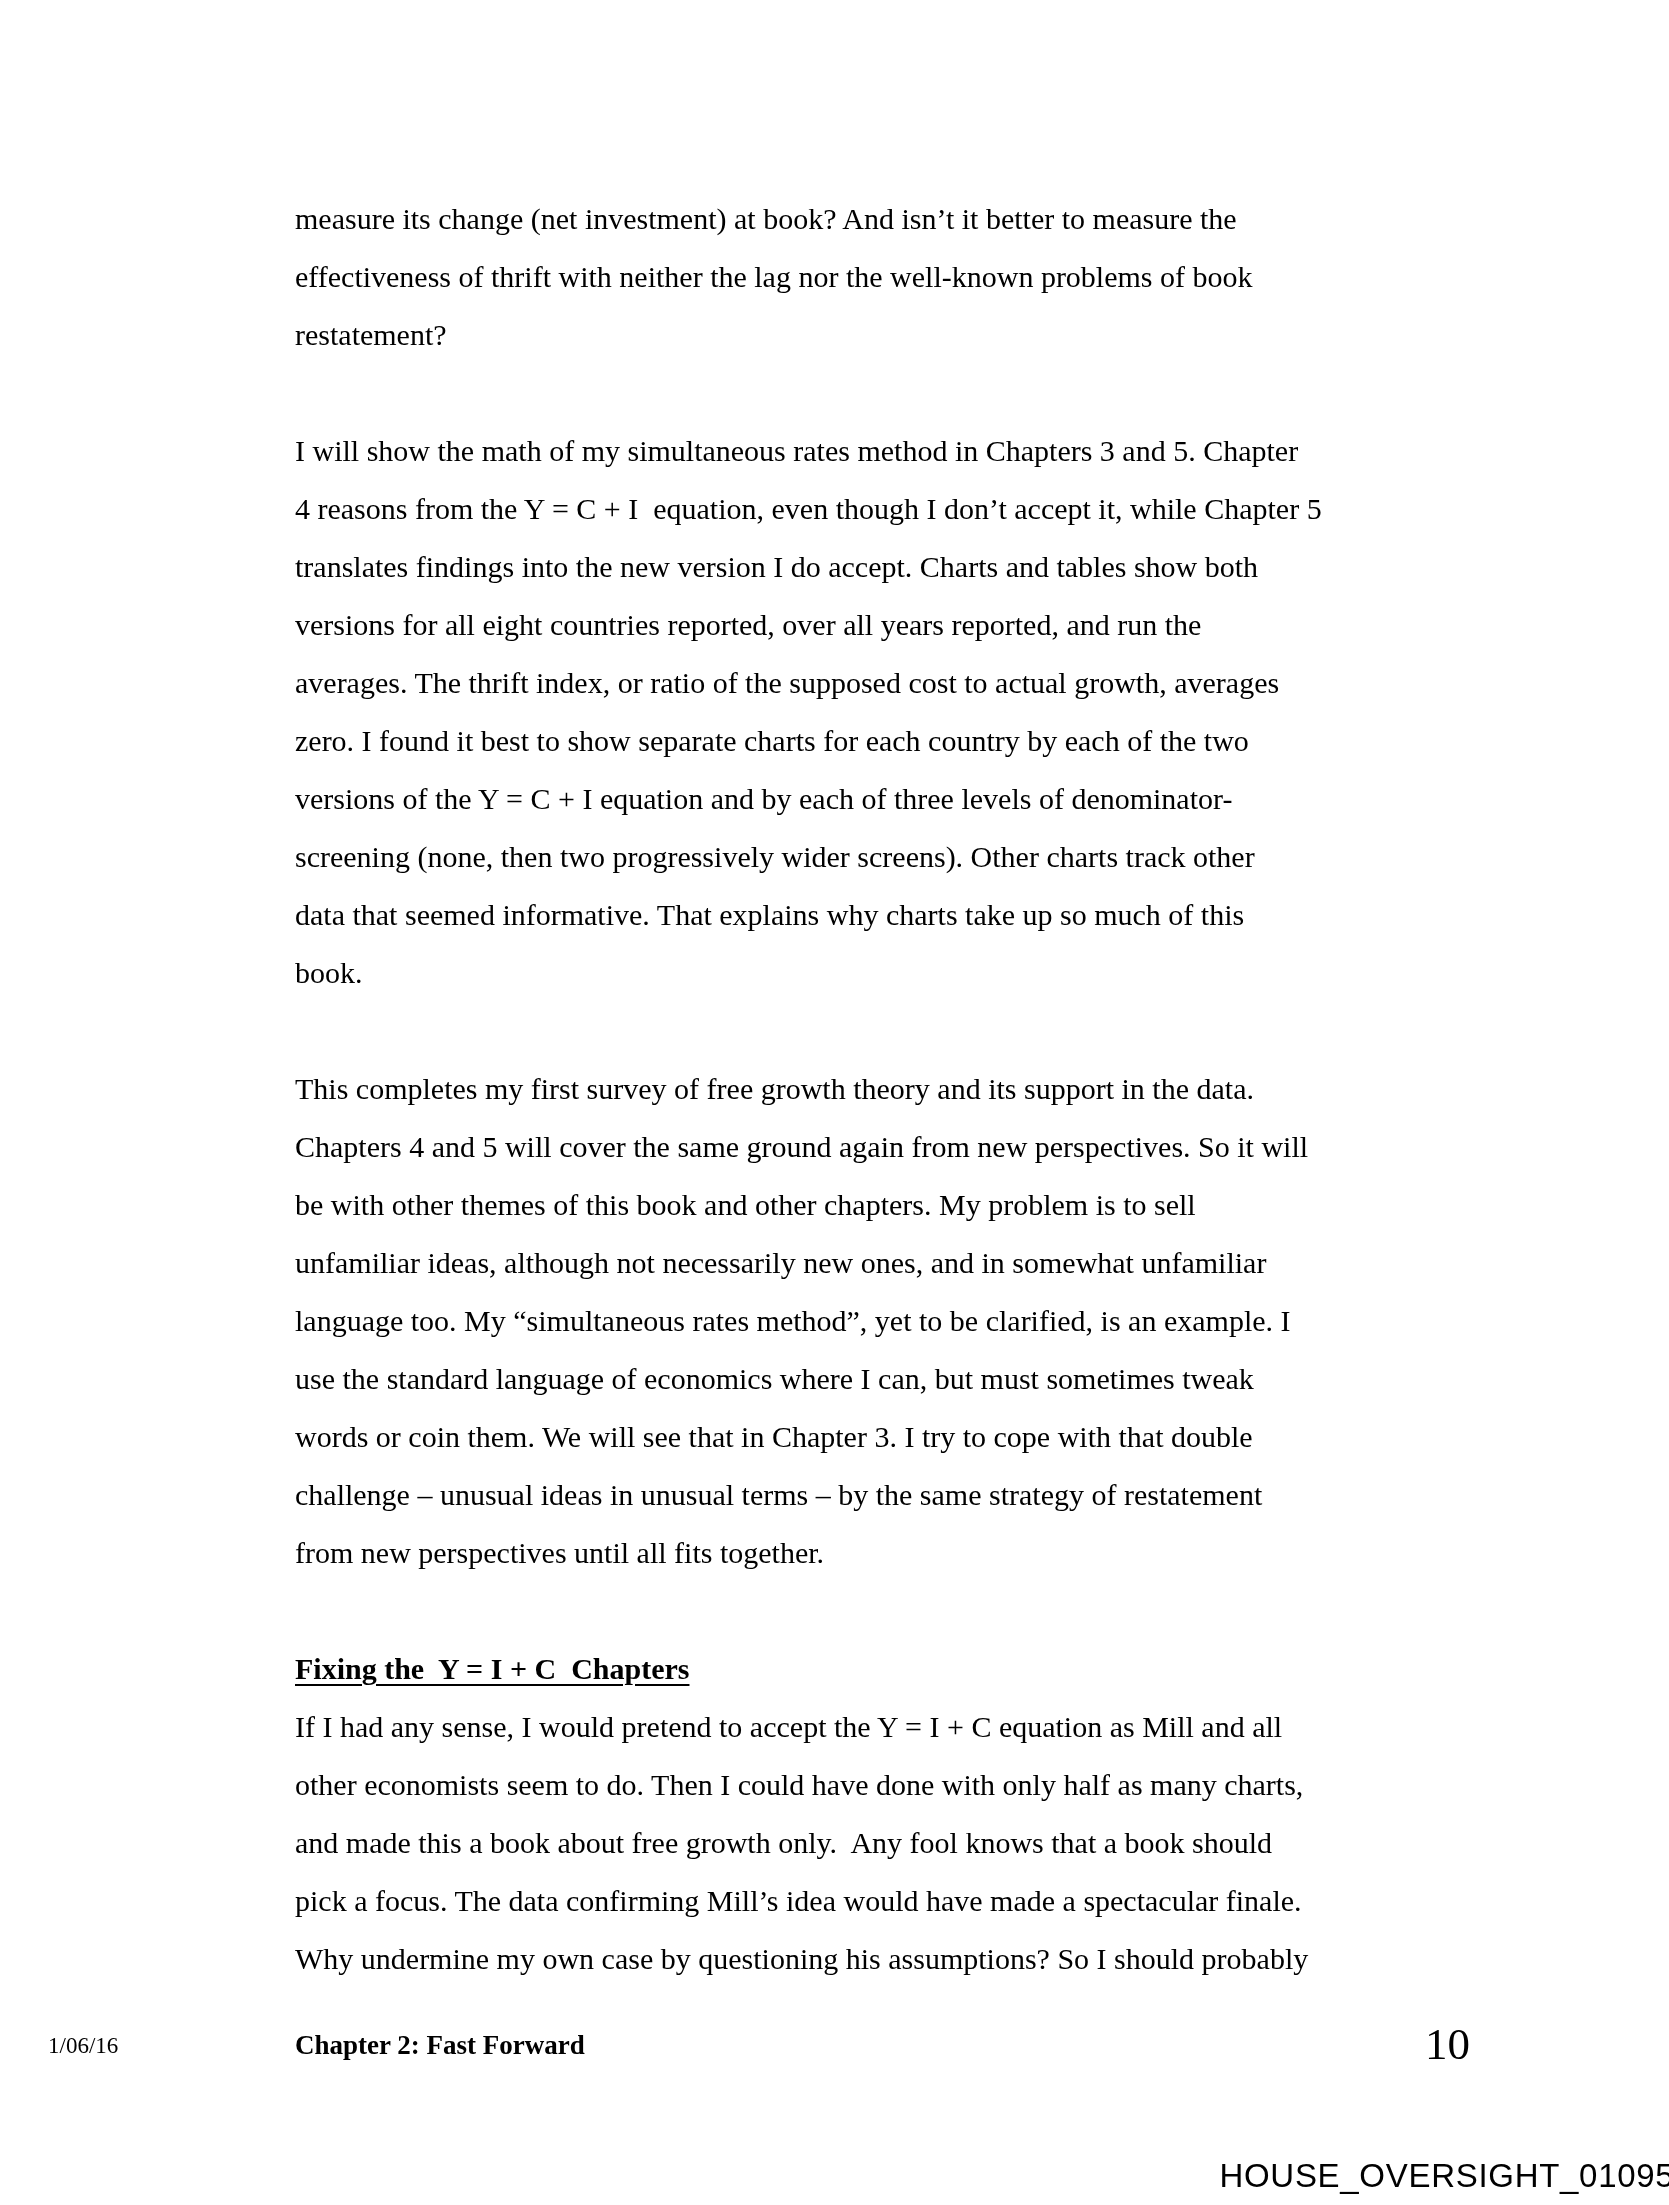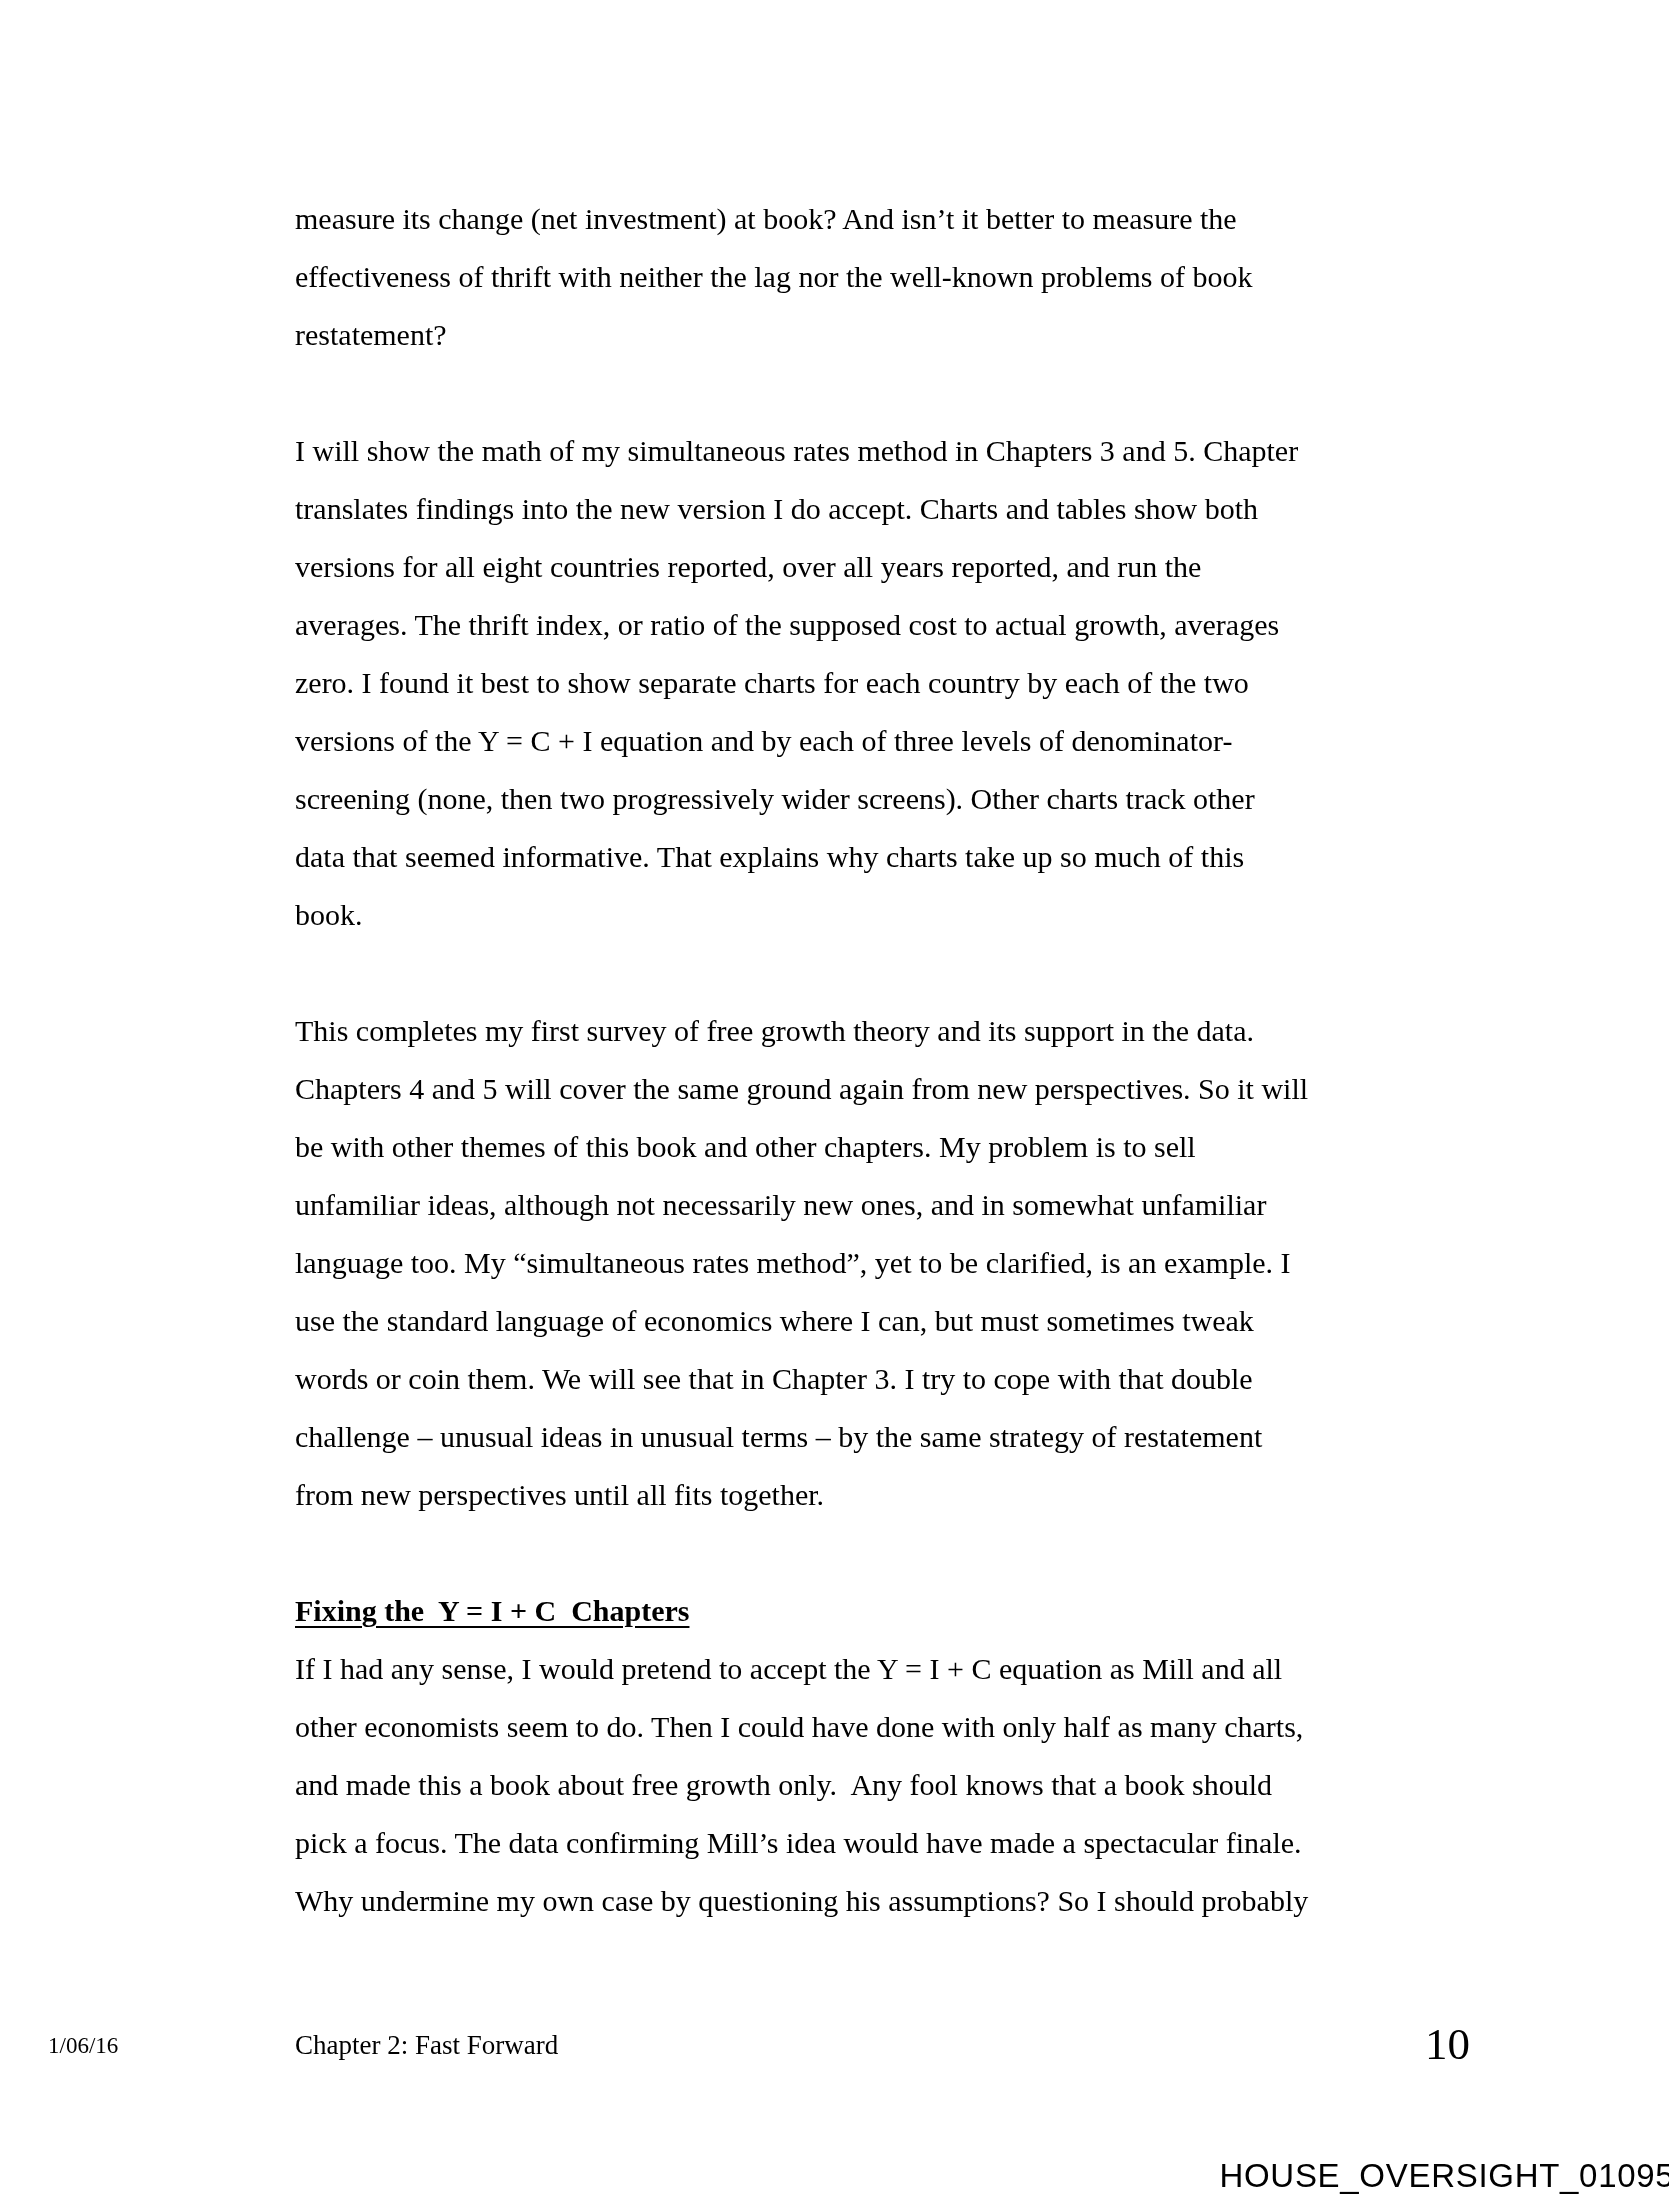--- a/index.html
+++ b/index.html
@@ -40,20 +40,21 @@
     text-underline-offset: 5.2px;
     text-decoration-thickness: 2px;
   }
   .footer-chapter {
     position: absolute;
     left: 247px;
     top: 2030px;
     font-size: 27px;
     line-height: 31px;
     white-space: pre;
+    font-weight: bold;
   }
   .footer-date {
     position: absolute;
     left: 0;
     top: 2030px;
     width: 100%;
     text-align: left;
     font-size: 23px;
     line-height: 31px;
     white-space: pre;
@@ -83,20 +84,21 @@
 <div class="page">
 
   <div class="body-text">
       <div class="para">
         <div class="line">measure its change (net investment) at book? And isn’t it better to measure the</div>
         <div class="line">effectiveness of thrift with neither the lag nor the well-known problems of book</div>
         <div class="line">restatement?</div>
       </div>
       <div class="para">
         <div class="line">I will show the math of my simultaneous rates method in Chapters 3 and 5. Chapter</div>
+        <div class="line">4 reasons from the Y = C + I  equation, even though I don’t accept it, while Chapter 5</div>
         <div class="line">translates findings into the new version I do accept. Charts and tables show both</div>
         <div class="line">versions for all eight countries reported, over all years reported, and run the</div>
         <div class="line">averages. The thrift index, or ratio of the supposed cost to actual growth, averages</div>
         <div class="line">zero. I found it best to show separate charts for each country by each of the two</div>
         <div class="line">versions of the Y = C + I equation and by each of three levels of denominator-</div>
         <div class="line">screening (none, then two progressively wider screens). Other charts track other</div>
         <div class="line">data that seemed informative. That explains why charts take up so much of this</div>
         <div class="line">book.</div>
       </div>
       <div class="para">

